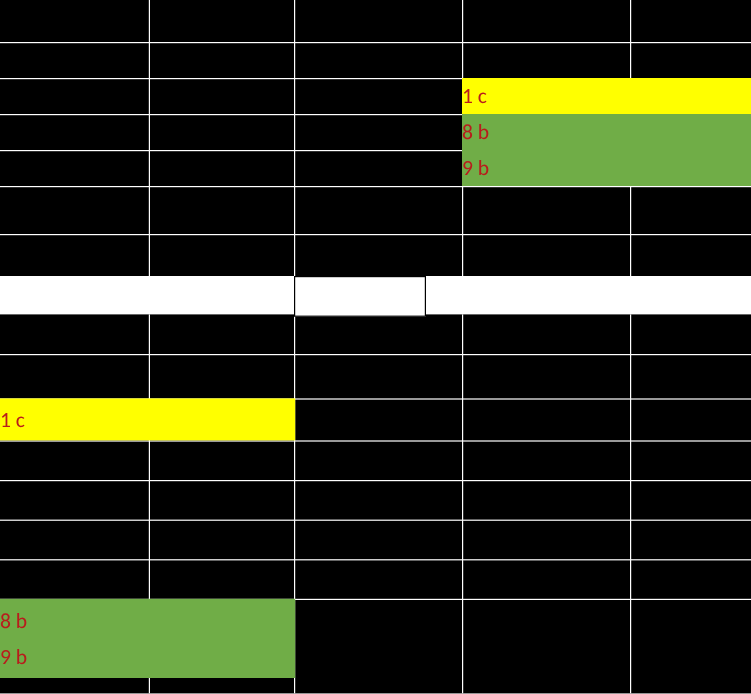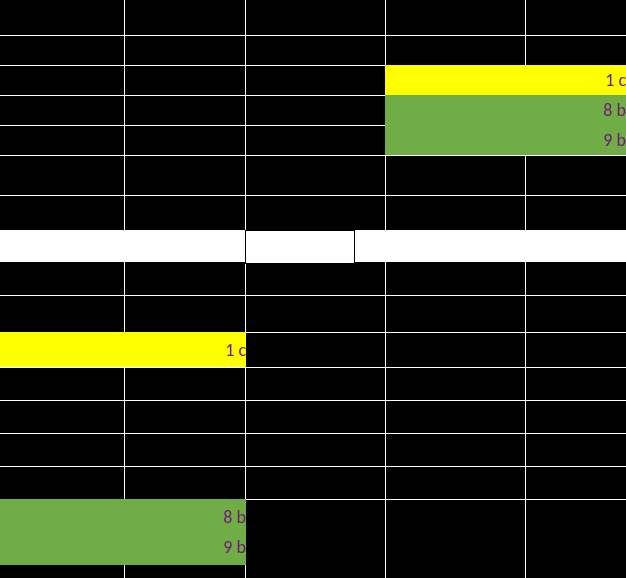--- a/index.html
+++ b/index.html
@@ -7,21 +7,21 @@
   
   .slab{position:absolute;background:#000;}
   
   .vline{position:absolute;width:1px;background:#fff;}
   
   .hline{position:absolute;height:1px;background:#fff;}
   
   .yellow{position:absolute;background:#ffff00;}
   .green{position:absolute;background:#70ad47;}
   
-  .lbl{position:absolute;font-size:18px;color:#701a75;text-align:right;}
+  .lbl{position:absolute;font-size:18px;color:#b91c1c;text-align:left;}
 </style>
 </head>
 <body>
 
 <div class="stage">
 
   <div class="slab" style="left:0;top:0;width:626px;height:230px;"></div>
 
   <div class="slab" style="left:0;top:262px;width:626px;height:316px;"></div>
 

